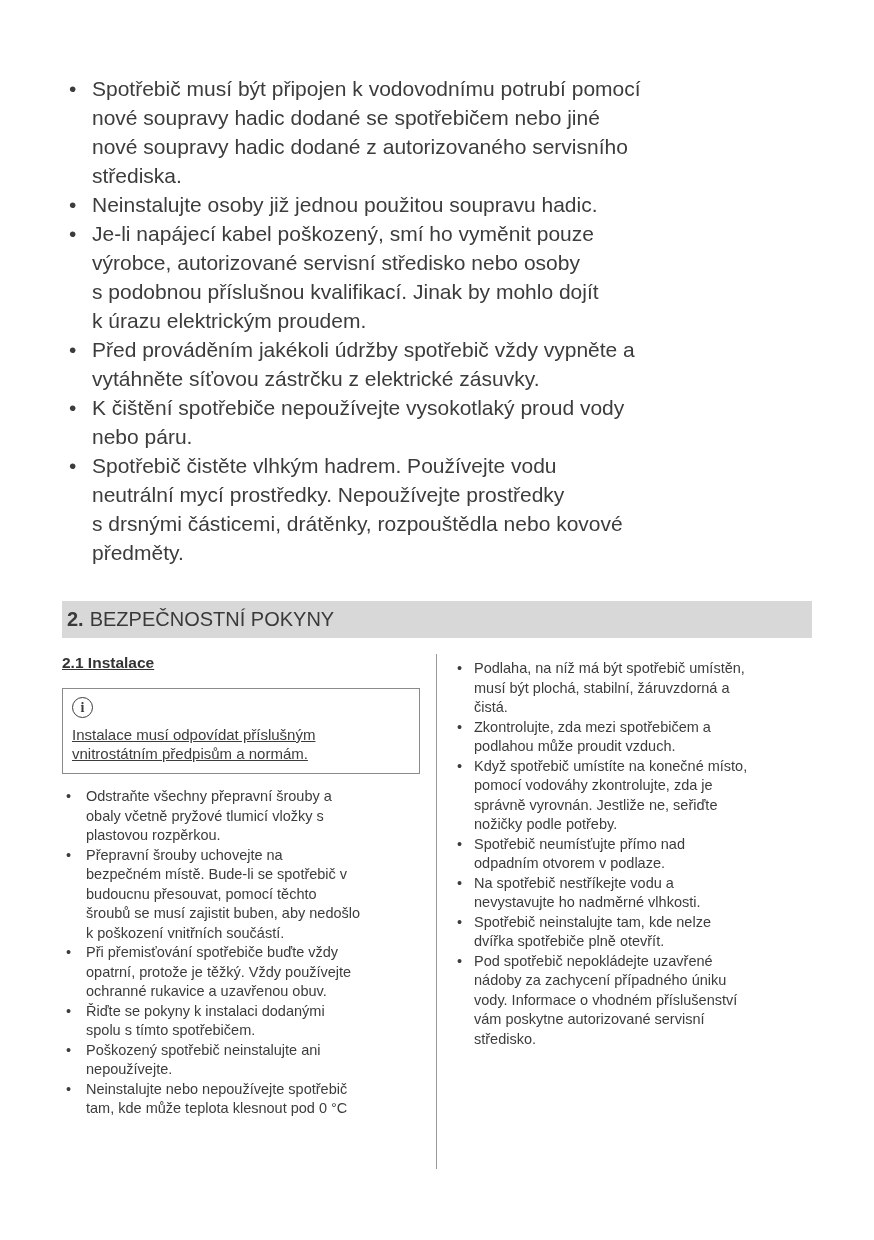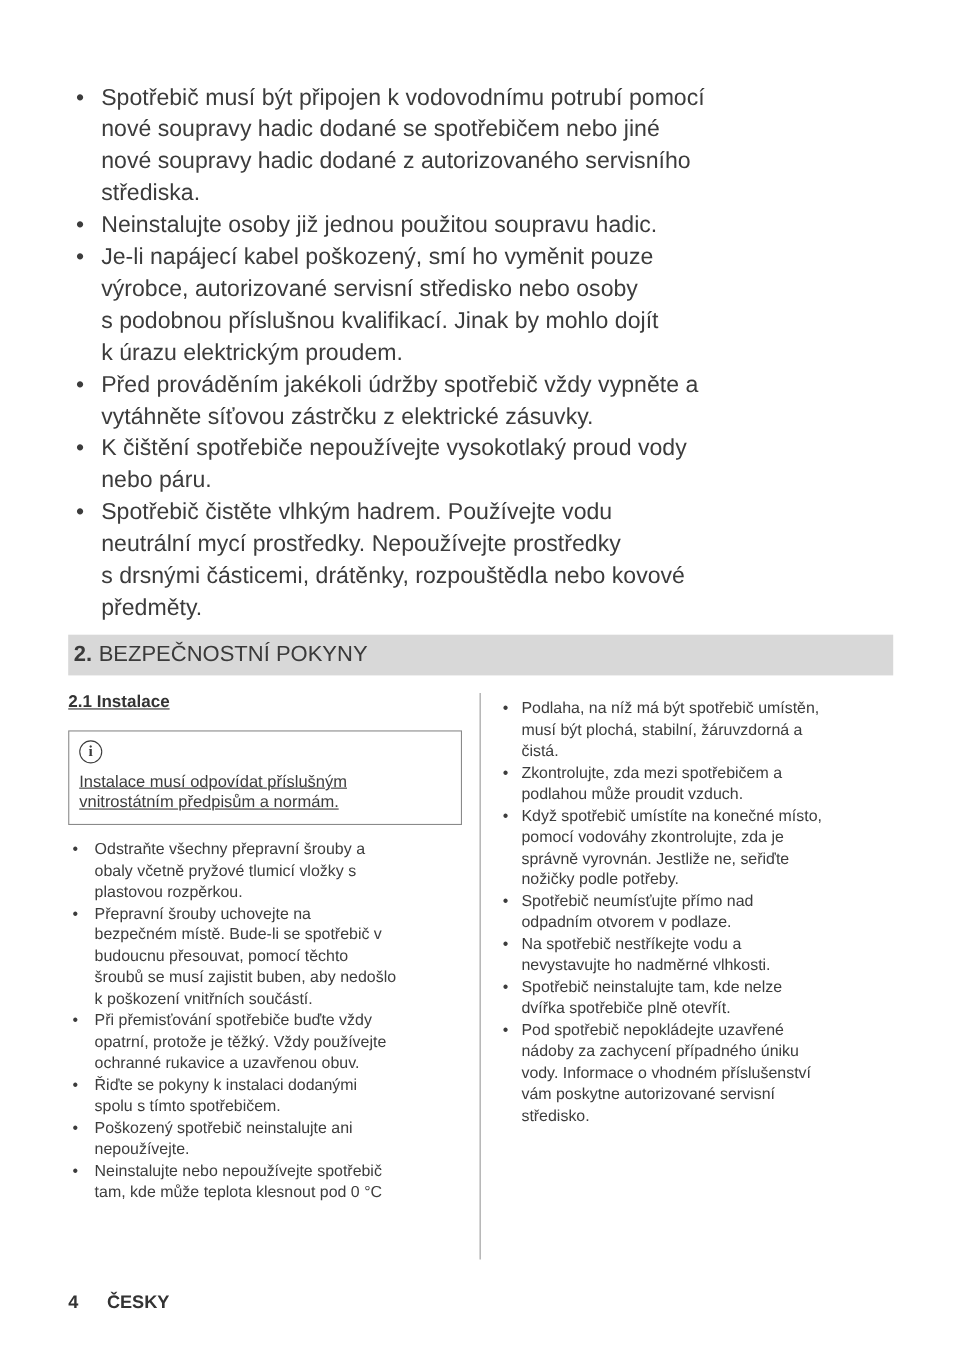--- a/index.html
+++ b/index.html
@@ -8,21 +8,21 @@
     padding:74px 62px 0;
     font-family:"Liberation Sans","DejaVu Sans",sans-serif;
     color:#3c3c3c;background:#ffffff;overflow:hidden;
   }
   ul{list-style:none;margin:0;padding:0;}
   p,h3{margin:0;text-decoration:underline;}
   .bullet-item{display:flex;align-items:flex-start;}
   .text{white-space:pre-line;flex:1;}
   .intro-list{font-size:21px;line-height:29px;}
   .intro-list .marker{flex:0 0 30px;padding-left:7px;box-sizing:border-box;}
-  .section-band{margin-top:10px;background:#d8d8d8;padding:7px 5px;font-size:20px;line-height:23px;color:#3a3a3a;}
+  .section-band{margin-top:34px;background:#d8d8d8;padding:7px 5px;font-size:20px;line-height:23px;color:#3a3a3a;}
   .sec-num{font-weight:bold;margin-right:6px;}
   .columns{display:flex;margin-top:16px;min-height:515px;}
   .col-left{width:375px;box-sizing:border-box;padding-right:16px;border-right:1px solid #9a9a9a;}
   .col-right{flex:1;box-sizing:border-box;padding-left:20px;}
   .subheading{font-size:15.5px;font-weight:bold;line-height:18px;color:#333333;}
   .info-box{margin-top:16px;border:1px solid #8a8a8a;padding:8px 9px 10px;}
   .info-icon{width:21px;height:21px;border:1.5px solid #3c3c3c;border-radius:50%;
     display:flex;align-items:center;justify-content:center;
     font-family:"Liberation Serif","DejaVu Serif",serif;font-size:14px;font-weight:bold;
     margin-bottom:7px;box-sizing:border-box;}
@@ -177,17 +177,14 @@
 nádoby za zachycení případného úniku
 vody. Informace o vhodném příslušenství
 vám poskytne autorizované servisní
 středisko.</span>
         </li>
         </ul>
     </div>
 
   </div>
 
-  <div class="footer">
-    <span class="page-num">4</span><span class="lang">ČESKY</span>
-  </div>
 
 </div>
 
 </body></html>

